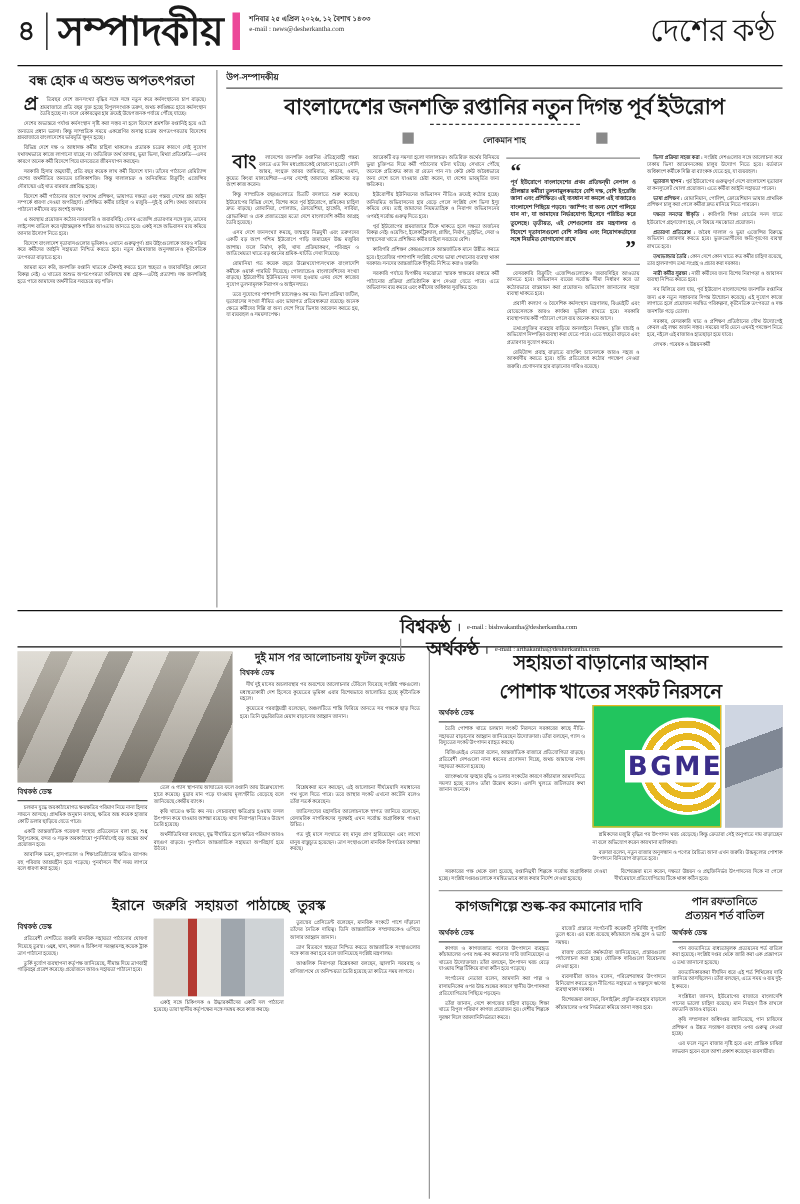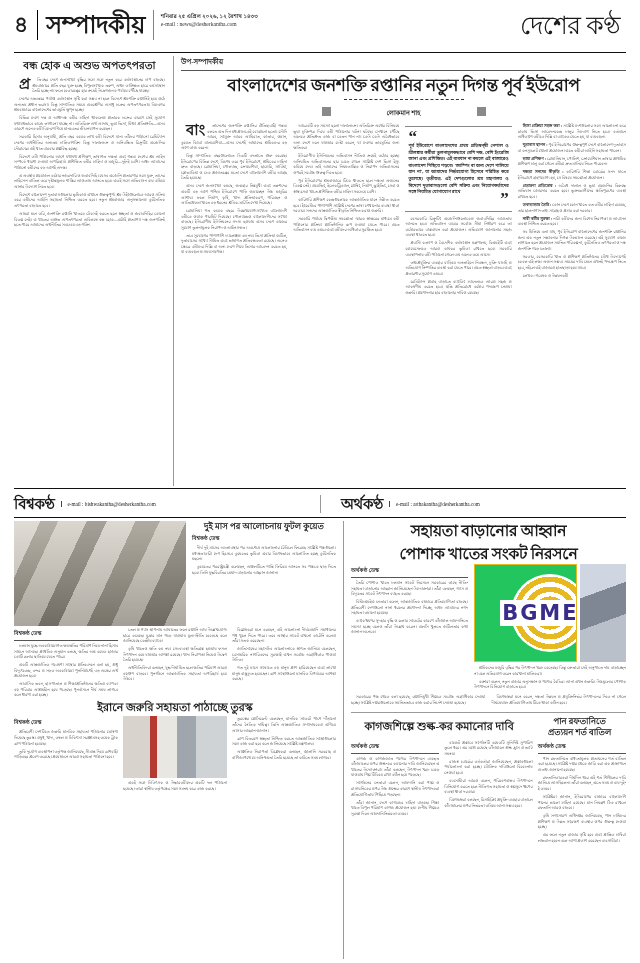--- a/index.html
+++ b/index.html
@@ -13,22 +13,22 @@
   }
   .page { width:640px; height:963px; padding: 10px 14px 6px 14px; position:relative; }
 
   
   .masthead { display:flex; align-items:flex-start; height:40px; }
   .pageno {
     font-size: 22px; font-weight: bold; line-height: 30px;
     padding-right: 9px; font-family:"Liberation Serif", serif;
   }
   .sectionname {
-    font-size: 24px; font-weight: bold; letter-spacing:-0.5px;
-    border-left: 1px solid #000; border-right:1px solid #ec4899;
+    font-size: 32px; font-weight: bold; letter-spacing:-0.5px;
+    border-left: 1px solid #000; border-right:6px solid #ec4899;
     padding: 0 8px; line-height: 30px;
   }
   .dateblock { padding-left: 7px; padding-top:2px; }
   .dateline { font-size: 5.4px; font-weight:bold; letter-spacing:0.1px; line-height:8px; }
   .emailline { font-size: 5.6px; line-height:9px; color:#333; }
   .brand {
     margin-left:auto; font-size: 25px; font-weight: normal;
     letter-spacing:-0.5px; line-height:32px; padding-right:6px;
   }
   .rule-thick { border-top: 1.6px solid #111; margin: 2px 0 3px 0; }
@@ -71,21 +71,21 @@
     padding:7px 3px 6px 3px; margin:3px 0 4px 0; position:relative;
   }
   .pq-txt { font-size:4.5px; line-height:6.6px; text-align:justify; font-weight:bold; color:#111;}
   .qmark { font-size:17px; line-height:6px; color:#222; font-weight:bold; font-family:"Liberation Serif",serif;}
   .qm-open { text-align:left; height:9px;}
   .qm-close { text-align:right; height:9px; }
 
   .bold-lead b { font-weight:bold; }
 
   
-  .sectionbar { display:flex; margin-top:4px; height:22px; align-items:center; }
+  .sectionbar { display:flex; margin-top:4px; height:22px; align-items:flex-end;flex-direction:column; }
   .sbar-half { display:flex; align-items:center; width:50%; }
   .sbar-half.right { padding-left:20px; border-left:0.6px solid #999; }
   .sbar-name { font-size:15px; font-weight:bold; letter-spacing:-0.4px; padding-right:6px; line-height:18px;}
   .sbar-mail { font-size:5.2px; border-left:0.8px solid #444; padding-left:6px; color:#222; }
 
   
   .bottomzone { display:flex; height:438px; margin-top:3px;}
   .bz-left { width:330px; padding-right:7px; border-right:0.6px solid #999; display:flex; flex-direction:column;}
   .bz-right { flex:1; padding-left:7px; }
 
@@ -292,21 +292,21 @@
         </div>
         <div class="c">
           <div class="body-txt">
             <p>বিশ্লেষকরা মনে করছেন, এই আলোচনা দীর্ঘমেয়াদি সমাধানের পথ খুলে দিতে পারে। তবে আস্থার সংকট এখনো কাটেনি বলেও তাঁরা সতর্ক করেছেন।</p>
             <p>জাতিসংঘের মহাসচিব আলোচনাকে স্বাগত জানিয়ে বলেছেন, বেসামরিক নাগরিকদের সুরক্ষাই এখন সর্বোচ্চ অগ্রাধিকার পাওয়া উচিত।</p>
             <p>গত দুই মাসে সংঘাতে বহু মানুষ প্রাণ হারিয়েছেন এবং লাখো মানুষ বাস্তুচ্যুত হয়েছেন। ত্রাণ সংস্থাগুলো মানবিক বিপর্যয়ের আশঙ্কা করছে।</p>
           </div>
         </div>
       </div>
 
-      <div class="hl-mid" style="margin-top:0;">ইরানে জরুরি সহায়তা পাঠাচ্ছে তুরস্ক</div>
+      <div class="hl-mid" style="margin-top:19px;font-family:Liberation Mono, monospace;">ইরানে জরুরি সহায়তা পাঠাচ্ছে তুরস্ক</div>
 
       <div class="three">
         <div class="c">
           <div class="byline">বিশ্বকণ্ঠ ডেস্ক</div>
           <div class="body-txt">
             <p>প্রতিবেশী দেশটিতে জরুরি মানবিক সহায়তা পাঠানোর ঘোষণা দিয়েছে তুরস্ক। ওষুধ, খাদ্য, কম্বল ও চিকিৎসা সরঞ্জামসহ কয়েক ট্রাক ত্রাণ পাঠানো হয়েছে।</p>
             <p>তুর্কি দুর্যোগ ব্যবস্থাপনা কর্তৃপক্ষ জানিয়েছে, সীমান্ত দিয়ে ত্রাণবাহী গাড়িবহর প্রবেশ করেছে। প্রয়োজনে আরও সহায়তা পাঠানো হবে।</p>
           </div>
         </div>
         <div class="c">

